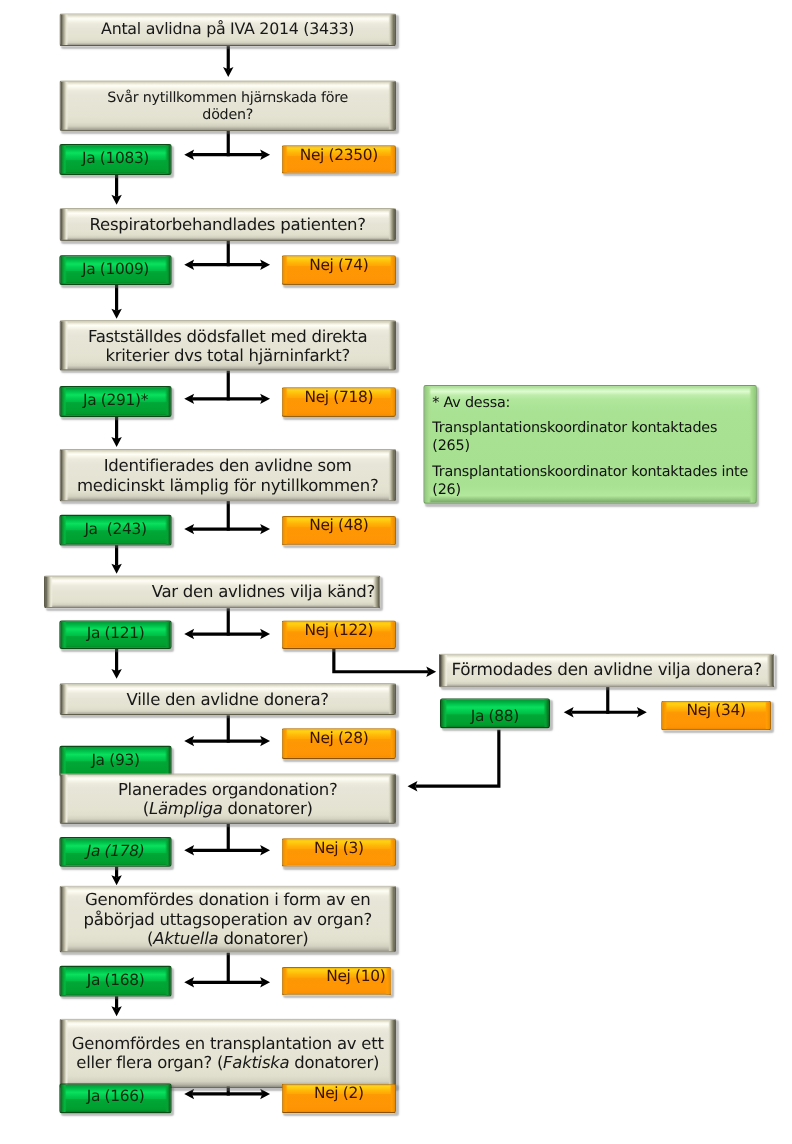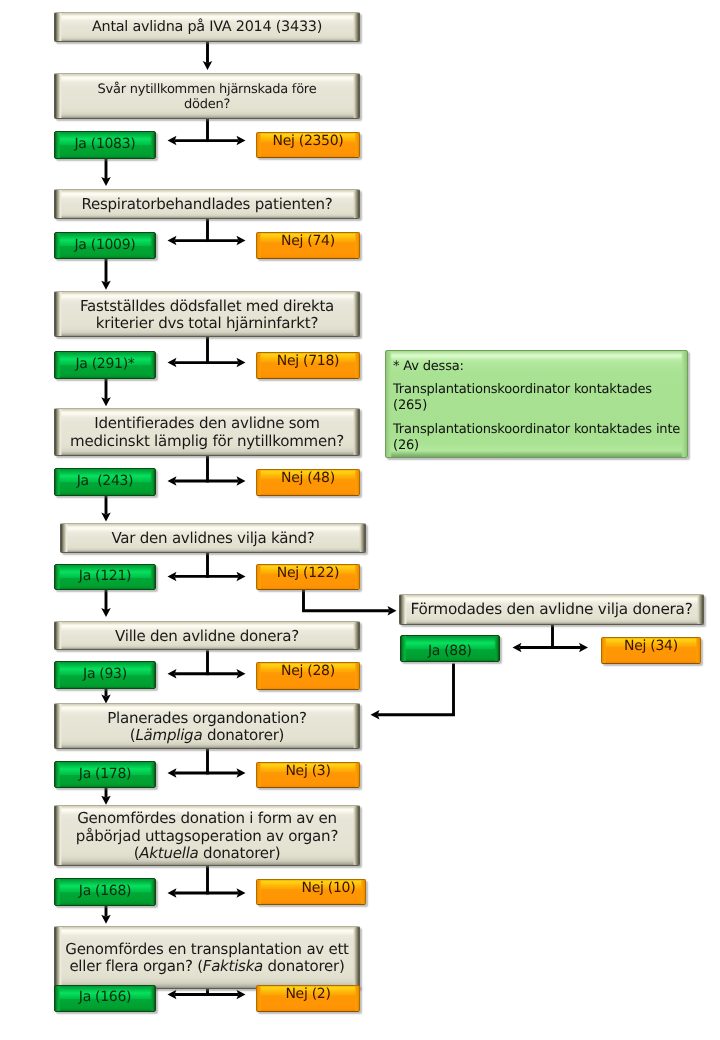--- a/index.html
+++ b/index.html
@@ -156,39 +156,39 @@
   #n-q2n {left:256px;top:232px; width:104px; height:26.5px;font-size:14.0px;}
 
   #n-q3  {left:54px; top:291.3px;width:306px;height:45.7px;font-size:15.05px;}
   #n-q3y {left:54px; top:351px; width:102px; height:28px;  font-size:14.0px;text-align:center;}
   #n-q3n {left:256px;top:351.5px;width:104px;height:27px;  font-size:14.0px;}
 
   #n-q4  {left:54px; top:407.5px;width:306px;height:48.1px;font-size:15.05px;}
   #n-q4y {left:54px; top:468.3px;width:102px;height:27.4px;font-size:14.0px;}
   #n-q4n {left:256px;top:468.5px;width:104px;height:27px;  font-size:14.0px;}
 
-  #n-q5  {left:60px; top:522.8px;width:306px;height:30.2px;font-size:15.05px;}
+  #n-q5  {left:40px; top:522.8px;width:306px;height:30.2px;font-size:15.05px;text-align:right;}
   #n-q5y {left:54px; top:563.6px;width:102px;height:26.5px;font-size:14.0px;}
   #n-q5n {left:256px;top:563.5px;width:104px;height:26.5px;font-size:14.0px;}
 
   #n-q6  {left:54px; top:620.7px;width:306px;height:29.6px;font-size:15.05px;}
-  #n-q6y {left:54px; top:661px; width:102px; height:27.5px;font-size:14.0px;align-items:center;}
+  #n-q6y {left:54px; top:678px; width:102px; height:27.5px;font-size:14.0px;align-items:center;}
   #n-q6n {left:256px;top:661.5px;width:104px;height:28px;font-size:14.0px;}
 
   #n-q7  {left:399px;top:593.8px;width:305px;height:30.9px;font-size:15.3px;}
   #n-q7y {left:399.8px;top:634.9px;width:100px;height:27.4px;font-size:14.0px;align-items:flex-end;}
   #n-q7n {left:601px;top:636.9px;width:100px;height:27.5px;font-size:14.0px;}
 
   #n-q8  {left:54px; top:703.4px;width:306px;height:45.6px;font-size:15.05px;}
-  #n-q8y {left:54px; top:761.2px;width:102px;height:26.8px;font-size:14.0px;}
+  #n-q8y {left:54px; top:761.2px;width:102px;height:26.8px;font-size:14.0px;font-style:italic;}
   #n-q8n {left:256px;top:761.5px;width:104px;height:26.5px;font-size:14.0px;}
 
   #n-q9  {left:54px; top:804.5px;width:306px;height:61.6px;font-size:15.05px;}
   #n-q9y {left:54px; top:877.8px;width:102px;height:28px;  font-size:14.0px;}
-  #n-q9n {left:256px;top:878.5px;width:110px;height:26.5px;font-size:14.0px;padding-left:35px;}
+  #n-q9n {left:256px;top:878.5px;width:100px;height:26.5px;font-size:14.0px;padding-left:35px;}
 
   #n-q10 {left:54px; top:925.6px;width:306px;height:63px;font-size:15.0px;}
   #n-q10y{left:54px; top:984.9px;width:102px;height:26.7px;font-size:14.0px;}
   #n-q10n{left:256px;top:985px; width:104px; height:26.5px;font-size:14.0px;}
 
   #n-note{left:385px;top:350px; width:303px; height:108px; font-size:13.05px;
           padding:8px 0 0 7px;line-height:15.9px;}
   #n-note .nh{margin:0 0 7.3px 0;}
   #n-note .np{margin:0 0 7.8px 0;}
 </style>

